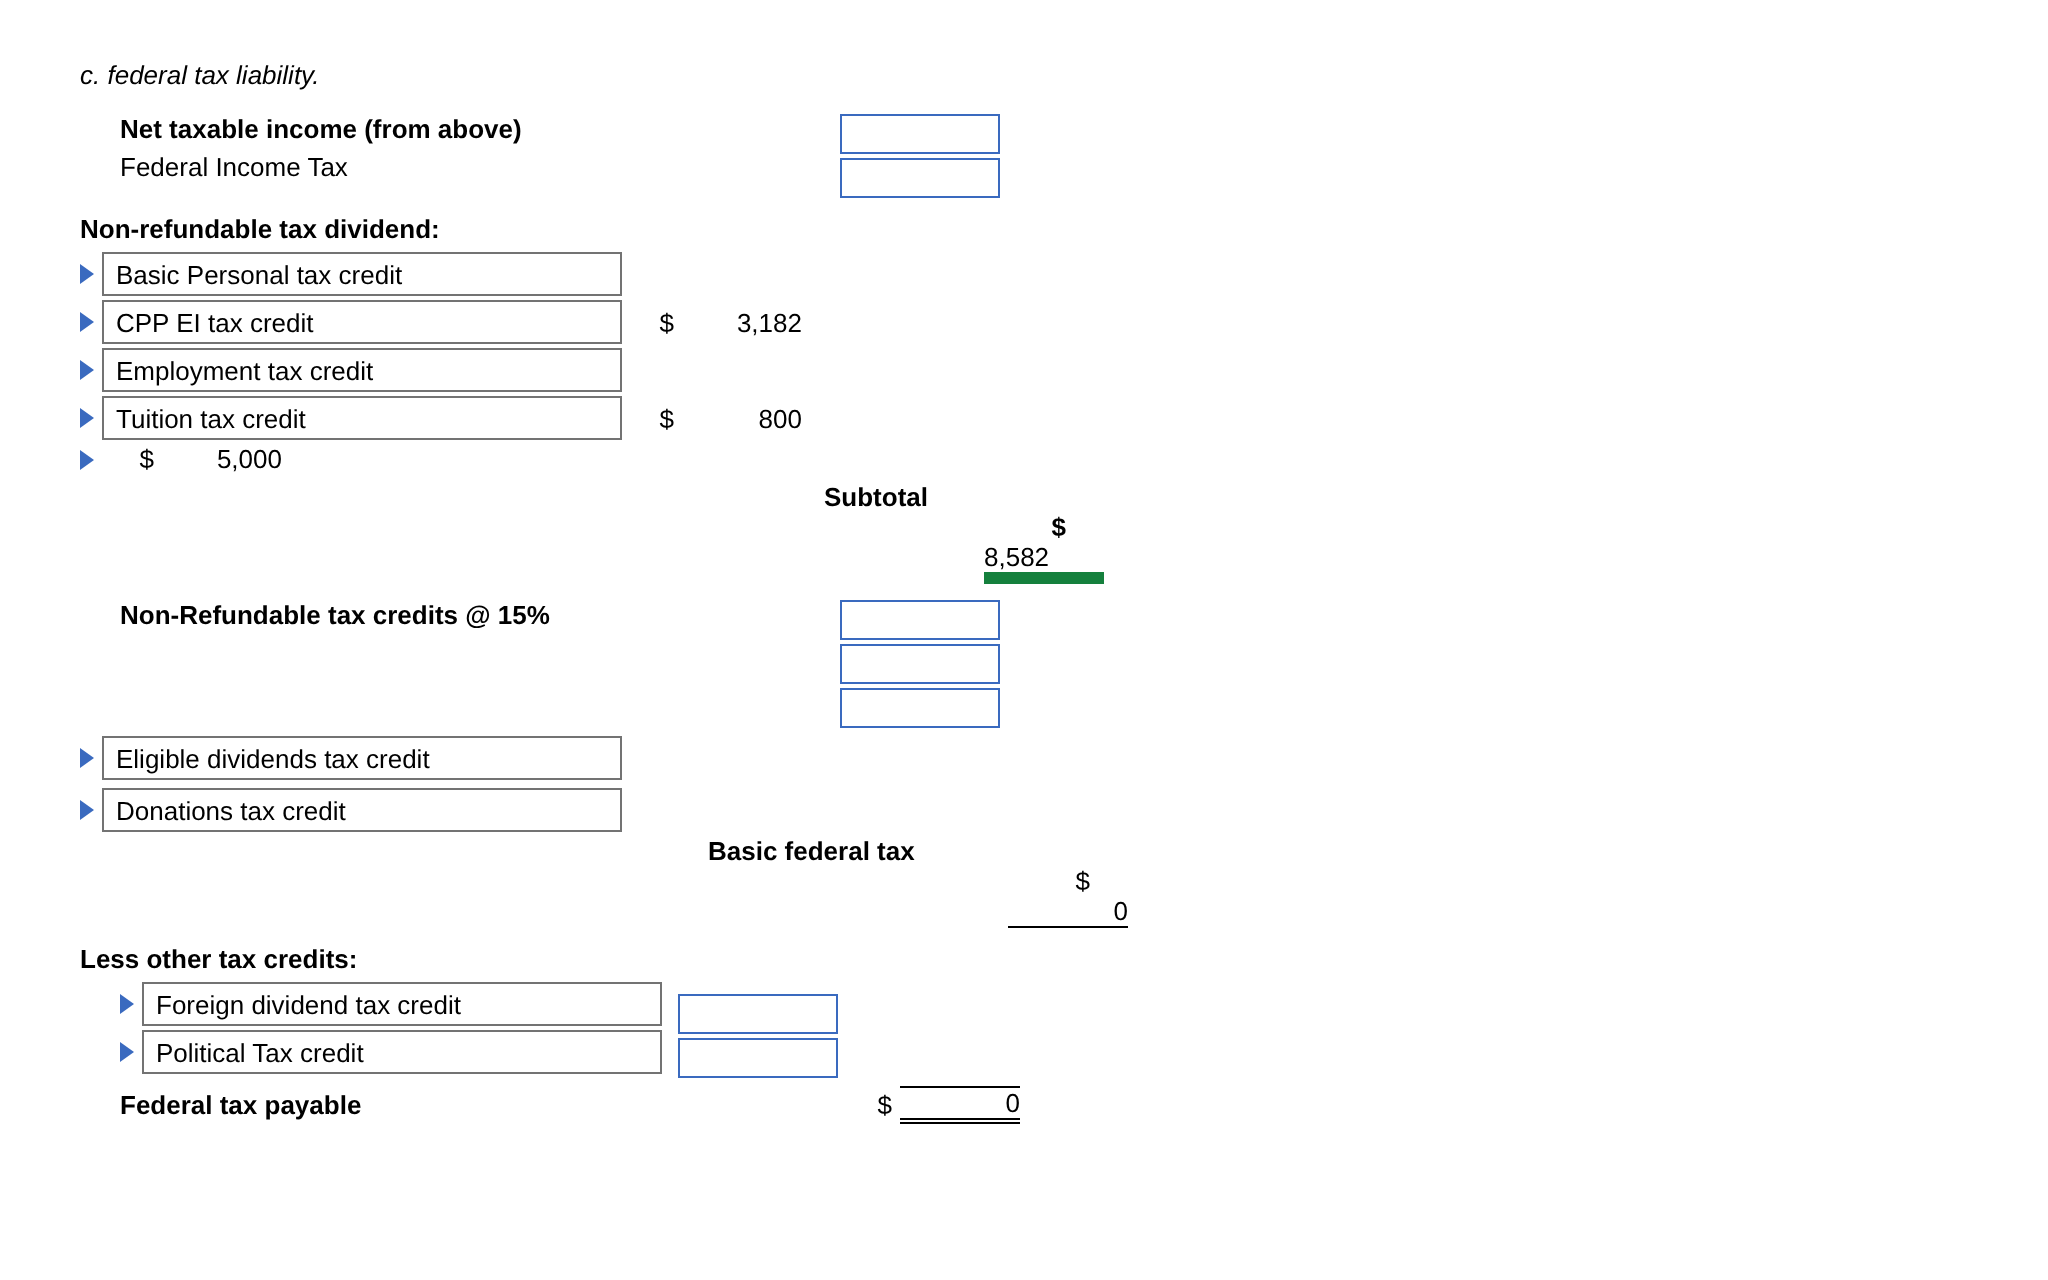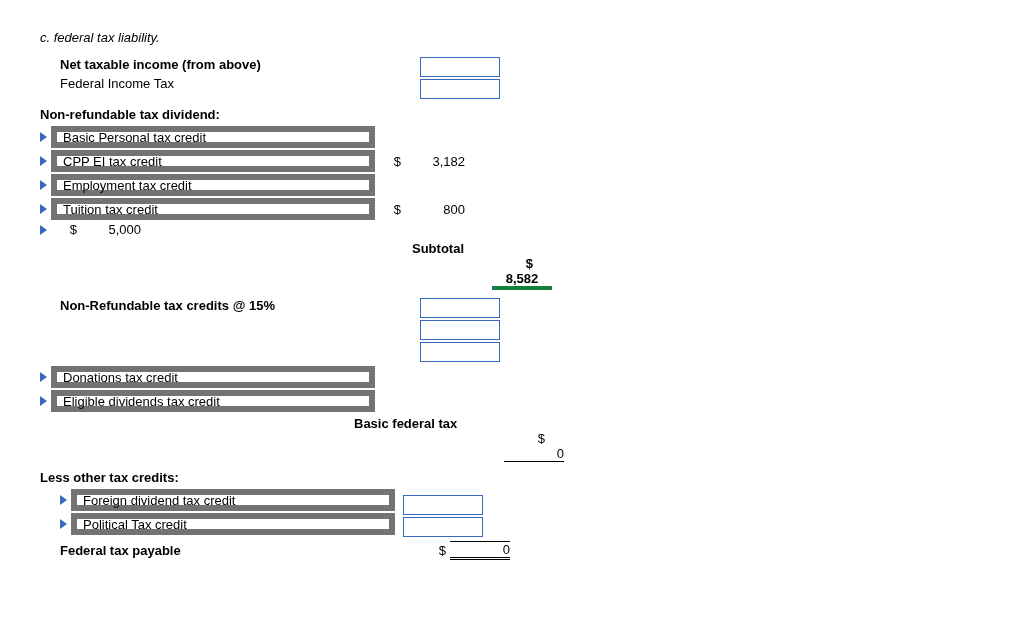--- a/index.html
+++ b/index.html
@@ -40,23 +40,23 @@
       width: 0;
       height: 0;
       border-top: 5px solid transparent;
       border-bottom: 5px solid transparent;
       border-left: 7px solid #3a6abf;
       margin-right: 4px;
       flex-shrink: 0;
     }
 
     .item-label {
-      border: 6px solid #737373;
+      border: 1px solid #737373;
       padding: 2px 6px;
-      width: 324px;
+      width: 260px;
       height: 22px;
       display: flex;
       align-items: center;
     }
 
     .section-gap {
       margin-top: 8px;
     }
     .mb4 { margin-bottom: 4px; }
     .mb8 { margin-bottom: 8px; flex-direction: column; }
@@ -140,40 +140,40 @@
       <span style="width:30px; text-align:right; padding-right:4px;">$</span>
       <span style="width:60px; text-align:right;">5,000</span>
     </div>
 
   </div>
 
   <div class="flex-row mb8" style="align-items:center;">
     <div style="width:220px; font-weight:bold;">Subtotal</div>
     <div style="width:140px;"></div>
     <div style="width:30px; text-align:right; padding-right:4px; font-weight:bold;">$</div>
-    <div style="width:60px; text-align:center; font-weight:bold; border-bottom: 4px solid #15803d;">8,582</div>
+    <div style="width:60px; text-align:left; font-weight:normal; border-bottom: 6px solid #15803d;">8,582</div>
   </div>
 
   <div class="flex-row mb4 section-gap" style="align-items:flex-start;">
     <div style="width:360px; font-weight:bold;">Non-Refundable tax credits @ 15%</div>
     <div class="stacked-box">
       <div class="input-box"></div>
       <div class="input-box"></div>
       <div class="input-box"></div>
     </div>
   </div>
 
   <div>
+    <div class="indented-item mb4">
+      <span class="arrow"></span>
+      <span class="item-label">Eligible dividends tax credit</span>
+    </div>
     <div class="indented-item">
       <span class="arrow"></span>
       <span class="item-label">Donations tax credit</span>
-    </div>
-    <div class="indented-item mb4">
-      <span class="arrow"></span>
-      <span class="item-label">Eligible dividends tax credit</span>
     </div>
   </div>
 
   <div class="flex-row mb8" style="align-items:center;padding-left:24px;">
     <div style="width:360px; font-weight:bold;">Basic federal tax</div>
     <div style="width:30px; text-align:right; padding-right:4px;">$</div>
     <div style="width:60px; text-align:right; border-bottom:1px solid #000;">0</div>
   </div>
 
   <div class="mb4">

